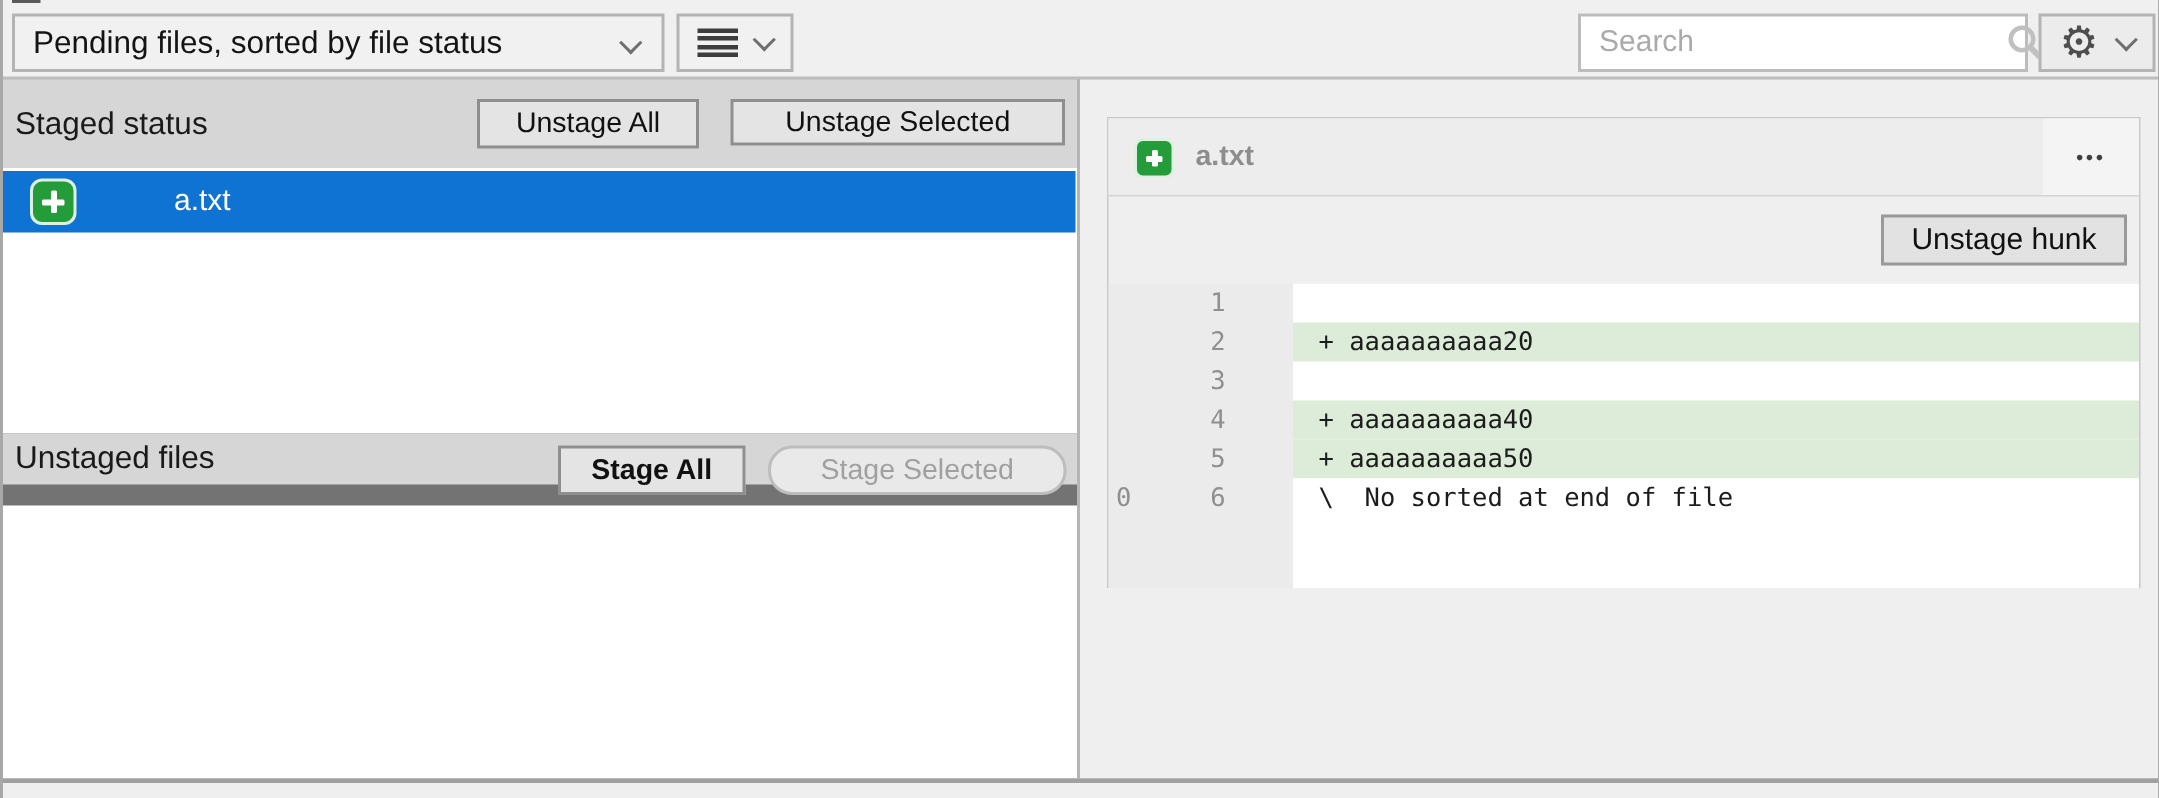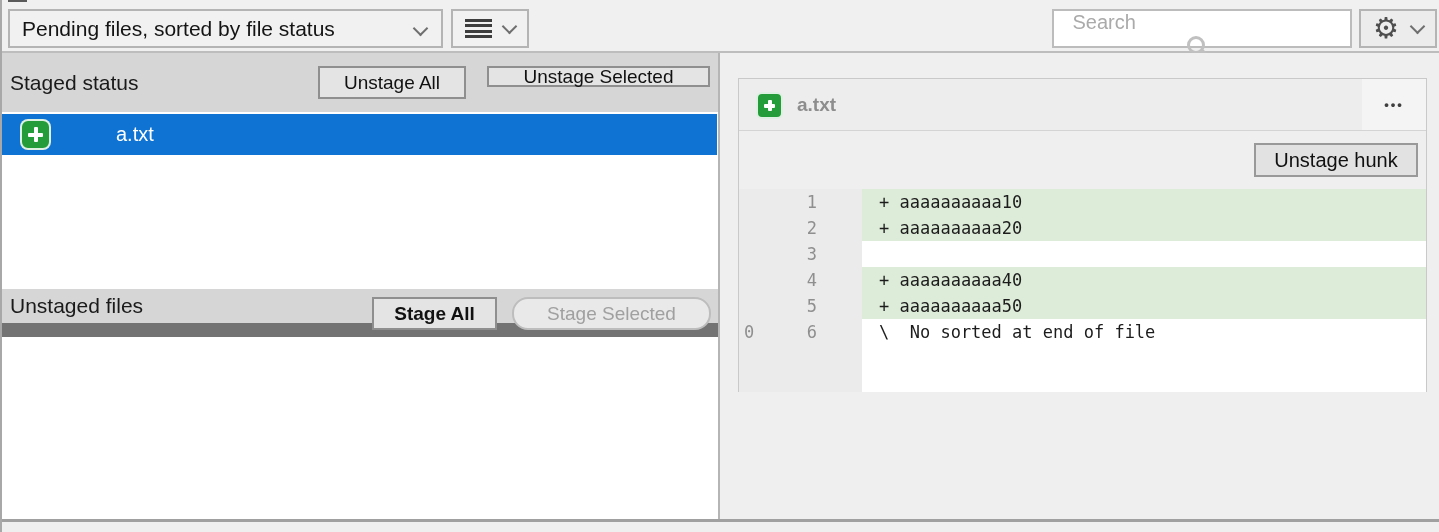--- a/index.html
+++ b/index.html
@@ -14,21 +14,21 @@
             border:2px solid #b4b4b4; display:flex; align-items:center; cursor:default; }
   .pending-dd { left:8px; width:435px; }
   .pending-dd .lbl { font-size:21px; color:#141414; padding-left:12px; white-space:nowrap; }
   .chev { width:11px; height:11px; border-right:2px solid #6f6f6f; border-bottom:2px solid #6f6f6f;
           transform:rotate(45deg); margin-top:-4px; }
   .pending-dd .chev { position:absolute; right:15px; top:16px; }
   .listview-btn { left:451px; width:78px; justify-content:space-between; padding:0 12px; }
   .burger { width:27px; height:19px; display:flex; flex-direction:column; justify-content:space-between; }
   .burger i { display:block; height:3px; background:#3d3d3d; }
   .search-wrap { position:absolute; left:1052px; top:9px; width:300px; height:39px;
-                 background:#ffffff; border:2px solid #bcbcbc; display:flex; align-items:center;flex-direction:column; }
+                 background:#ffffff; border:2px solid #bcbcbc; display:flex; align-items:center; }
   .search-wrap input { flex:1; border:none; outline:none; font-size:20px; color:#333;
                        padding:0 6px 0 12px; font-family:"Liberation Sans",sans-serif; background:transparent; }
   .search-wrap input::placeholder { color:#aaaaaa; }
   .mag { margin-right:8px; flex:0 0 auto; }
   .gear-btn { left:1359px; width:78px; background:#ececec; justify-content:space-between; padding:0 12px; }
   .gear-glyph { font-family:"DejaVu Sans",sans-serif; font-size:29px; color:#4e4e4e; line-height:1; }
   .edge-left { position:absolute; left:0; top:0; width:2px; height:532px; background:#a8a8a8; }
   .edge-top-frag { position:absolute; left:8px; top:0; width:19px; height:2px; background:#5a5a5a; }
 
   
@@ -114,21 +114,21 @@
     </div>
     <div class="tb-btn gear-btn">
       <span class="gear-glyph">⚙</span>
       <span class="chev"></span>
     </div>
   </div>
 
   <div class="sec-header staged-header">
     <div class="sec-title">Staged status</div>
     <div class="btn" style="left:318px; top:13px; width:148px; height:33px;">Unstage All</div>
-    <div class="btn" style="left:487px; top:13px; width:223px; height:21px;text-align:center;">Unstage Selected</div>
+    <div class="btn" style="left:487px; top:13px; width:223px; height:31px;text-align:center;">Unstage Selected</div>
   </div>
   <div class="file-list staged-list">
       <div class="file-row selected">
         <span class="add-icon"></span>
         <span class="fname">a.txt</span>
       </div>
     </div>
 
   <div class="sec-header unstaged-header">
     <div class="sec-title">Unstaged files</div>
@@ -150,21 +150,20 @@
       </div>
       <div class="btn hunk-btn">Unstage hunk</div>
       <div class="diff-table">
         <div class="gutter-bg"></div>
         <div class="code-bg"></div>
         <div class="diff-rows">
             <div class="diff-line added">
               <span class="old-no"></span>
               <span class="new-no">1</span>
               <span class="gut-pad"></span>
-              <span class="code">+ aaaaaaaaaa10</span>
             </div>
             <div class="diff-line added">
               <span class="old-no"></span>
               <span class="new-no">2</span>
               <span class="gut-pad"></span>
               <span class="code">+ aaaaaaaaaa20</span>
             </div>
             <div class="diff-line added">
               <span class="old-no"></span>
               <span class="new-no">3</span>

